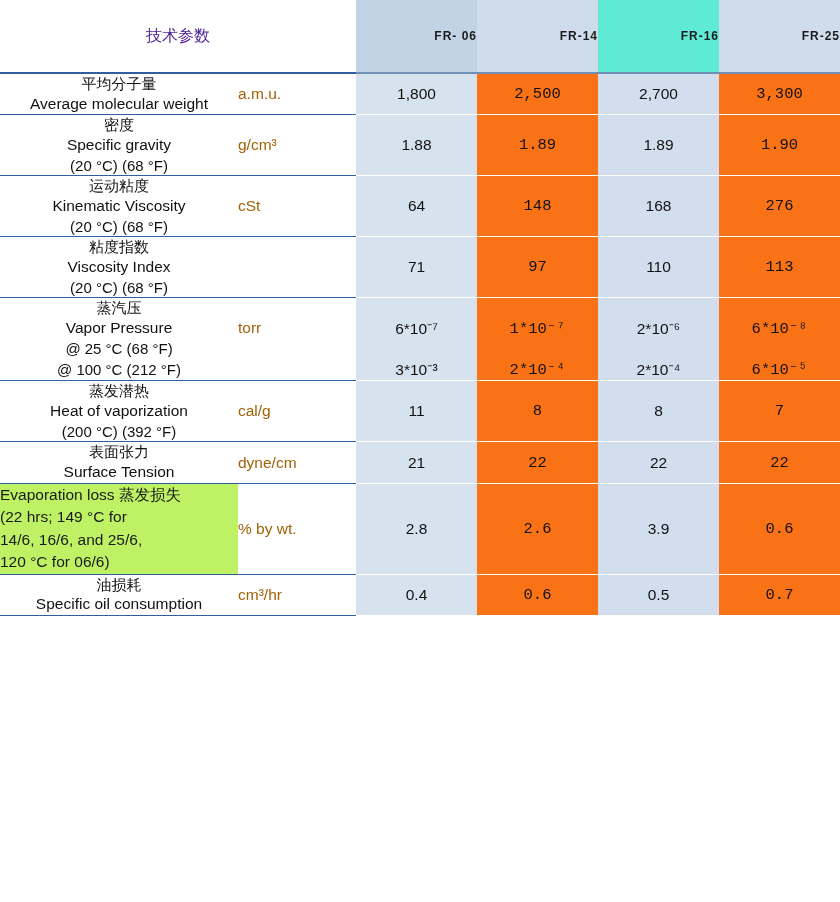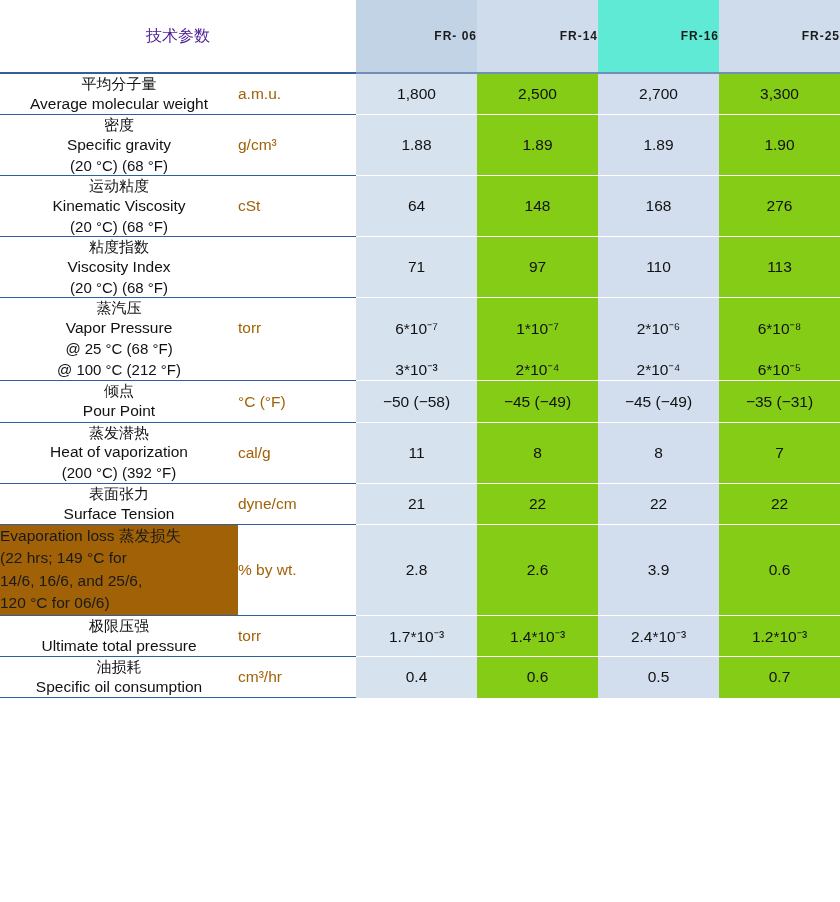--- a/index.html
+++ b/index.html
@@ -74,31 +74,31 @@
   .unit-cell.noline{border-top:none;}
   .unit-cell.top{vertical-align:top;padding-top:10px;}
 
   .val-cell{
     text-align:center;
     font-size:15.5px;
     color:#111;
     background:#d7e2ef;
     border-top:1px solid #ffffff;
   }
-  .val-cell.shade1{background:#84cc16;}
+  .val-cell.shade1{background:#f97316;font-family:Liberation Mono, monospace;}
   .val-cell.shade2{background:#d2deed;}
   .val-cell.noline{border-top:none;}
   .stack-row td{padding-top:2px;padding-bottom:2px;}
   .label-mixed{
     text-align:left;
     font-size:15.5px;
     line-height:1.45;
     padding:8px 6px 8px 8px;
     border-top:1.6px solid #2f5f9e;
-    background:#a16207;
+    background:#bef264;
   }
   .bottomline{border-bottom:1.6px solid #2f5f9e;}
   .hdr-underline{border-bottom:2px solid #2f5f9e;}
 </style>
 </head>
 <body>
 
 <table id="spec-table">
   <colgroup>
     <col class="c-label">
@@ -188,31 +188,20 @@
     <td class="label-cell noline">
       <span class="sub">@ 100 °C (212 °F)</span>
     </td>
     <td class="unit-cell noline"></td>
     <td class="val-cell noline">3*10⁻³</td>
     <td class="val-cell shade1 noline">2*10⁻⁴</td>
     <td class="val-cell shade2 noline">2*10⁻⁴</td>
     <td class="val-cell shade1 noline">6*10⁻⁵</td>
   </tr>
 
-  <tr>
-    <td class="label-cell">
-      <span class="cn">倾点</span>
-      <span class="en">Pour Point</span>
-    </td>
-    <td class="unit-cell">°C (°F)</td>
-    <td class="val-cell">−50 (−58)</td>
-    <td class="val-cell shade1">−45 (−49)</td>
-    <td class="val-cell shade2">−45 (−49)</td>
-    <td class="val-cell shade1">−35 (−31)</td>
-  </tr>
 
   <tr>
     <td class="label-cell">
       <span class="cn">蒸发潜热</span>
       <span class="en">Heat of vaporization</span>
       <span class="sub">(200 °C) (392 °F)</span>
     </td>
     <td class="unit-cell">cal/g</td>
     <td class="val-cell">11</td>
     <td class="val-cell shade1">8</td>
@@ -237,31 +226,20 @@
 (22 hrs; 149 °C for
 14/6, 16/6, and 25/6,
 120 °C for 06/6)</td>
     <td class="unit-cell">% by wt.</td>
     <td class="val-cell">2.8</td>
     <td class="val-cell shade1">2.6</td>
     <td class="val-cell shade2">3.9</td>
     <td class="val-cell shade1">0.6</td>
   </tr>
 
-  <tr>
-    <td class="label-cell">
-      <span class="cn">极限压强</span>
-      <span class="en">Ultimate total pressure</span>
-    </td>
-    <td class="unit-cell">torr</td>
-    <td class="val-cell">1.7*10⁻³</td>
-    <td class="val-cell shade1">1.4*10⁻³</td>
-    <td class="val-cell shade2">2.4*10⁻³</td>
-    <td class="val-cell shade1">1.2*10⁻³</td>
-  </tr>
 
   <tr>
     <td class="label-cell bottomline">
       <span class="cn">油损耗</span>
       <span class="en">Specific oil consumption</span>
     </td>
     <td class="unit-cell bottomline">cm³/hr</td>
     <td class="val-cell">0.4</td>
     <td class="val-cell shade1">0.6</td>
     <td class="val-cell shade2">0.5</td>

